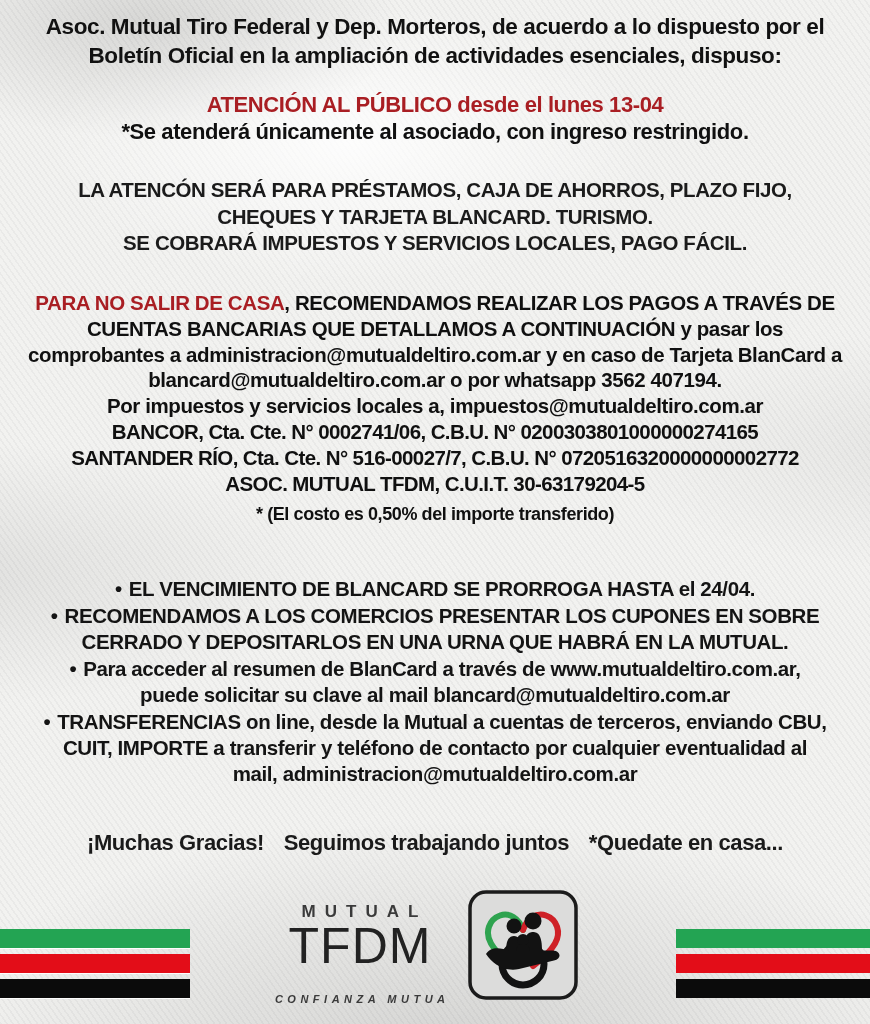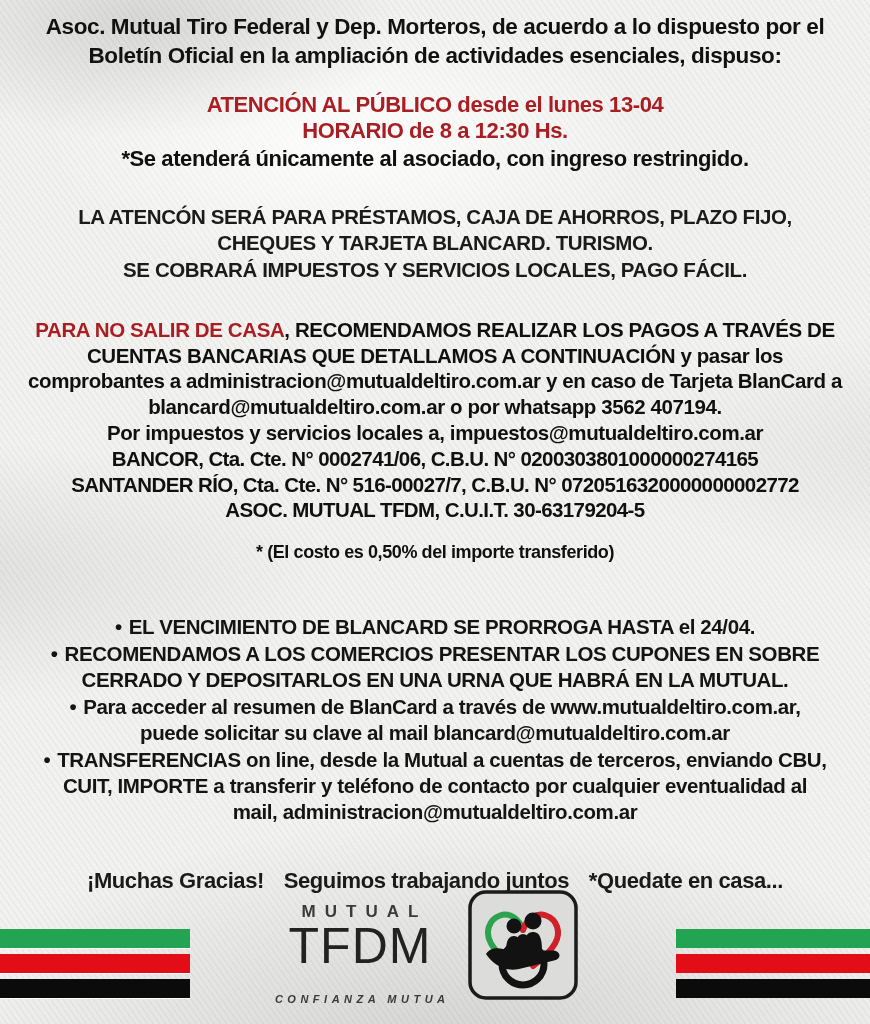--- a/index.html
+++ b/index.html
@@ -29,21 +29,21 @@
   .attention .red-line{ display:block;text-align:center; }
   .note{ font-size:22px; line-height:1.25; color:#101010; }
 
   .services{ margin-top:31px; font-size:20.5px; line-height:1.3; color:#1b1b1b; padding:0 40px; }
 
   .payments{ margin-top:33px; font-size:20.5px; line-height:1.26; padding:0 20px; color:#101010; }
   .payments .lead-red{ color:#a91e23; }
 
   .bank{ font-size:20.5px; line-height:1.26; color:#101010; }
   .bank .bank-row{ white-space:nowrap; letter-spacing:-0.6px; }
-  .fee-note{ font-size:18px; margin-top:18px; }
+  .fee-note{ font-size:18px; margin-top:7px; }
 
   .bullets{ margin-top:50px; font-size:20.5px; line-height:1.27; padding:0 40px; color:#141414; }
   .bullet-line{ margin-bottom:1px; }
   .bullet-dot{ margin-right:7px; }
 
   .closing{ margin-top:27px; font-size:22px; color:#1a1a1a; }
   .closing span{ display:inline-block;margin-top:16px; }
   .closing .gap{ margin-left:14px; }
 
   
@@ -64,21 +64,20 @@
 </style>
 </head>
 <body>
 
 <div class="poster">
 
   <div class="txt intro">Asoc. Mutual Tiro Federal y Dep. Morteros, de acuerdo a lo dispuesto por el Boletín Oficial en la ampliación de actividades esenciales, dispuso:</div>
 
   <div class="txt attention">
     <span class="red-line">ATENCIÓN AL PÚBLICO desde el lunes 13-04</span>
-    <span class="red-line">HORARIO de 8 a 12:30 Hs.</span>
   </div>
   <div class="txt note">*Se atenderá únicamente al asociado, con ingreso restringido.</div>
 
   <div class="txt services">
     <div>LA ATENCÓN SERÁ PARA PRÉSTAMOS, CAJA DE AHORROS, PLAZO FIJO, CHEQUES Y TARJETA BLANCARD. TURISMO.</div>
     <div>SE COBRARÁ IMPUESTOS Y SERVICIOS LOCALES, PAGO FÁCIL.</div>
   </div>
 
   <div class="txt payments">
     <span class="lead-red">PARA NO SALIR DE CASA</span><span>, RECOMENDAMOS REALIZAR LOS PAGOS A TRAVÉS DE CUENTAS BANCARIAS QUE DETALLAMOS A CONTINUACIÓN y pasar los comprobantes a administracion@mutualdeltiro.com.ar y en caso de Tarjeta BlanCard a blancard@mutualdeltiro.com.ar o por whatsapp 3562 407194.</span>

